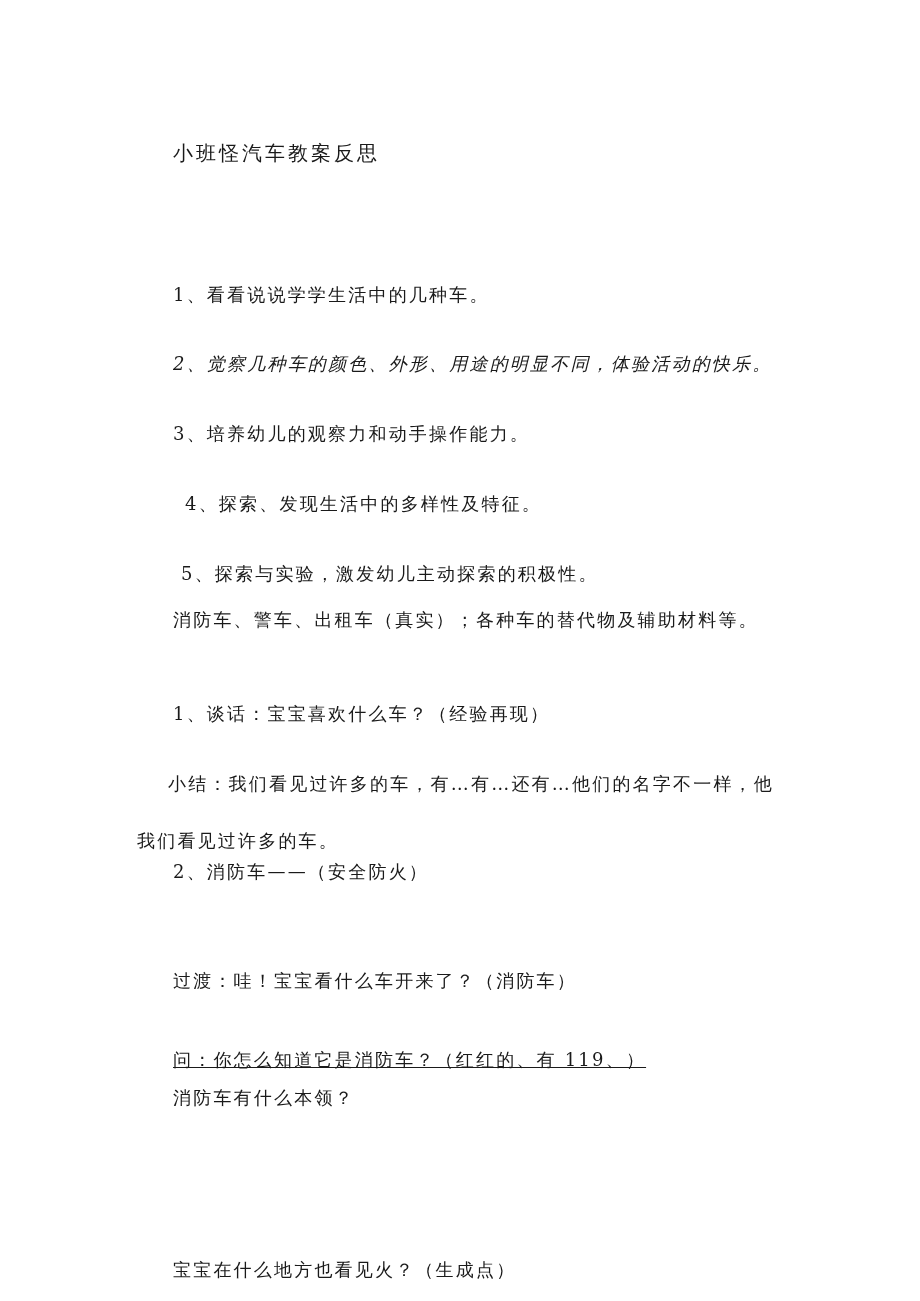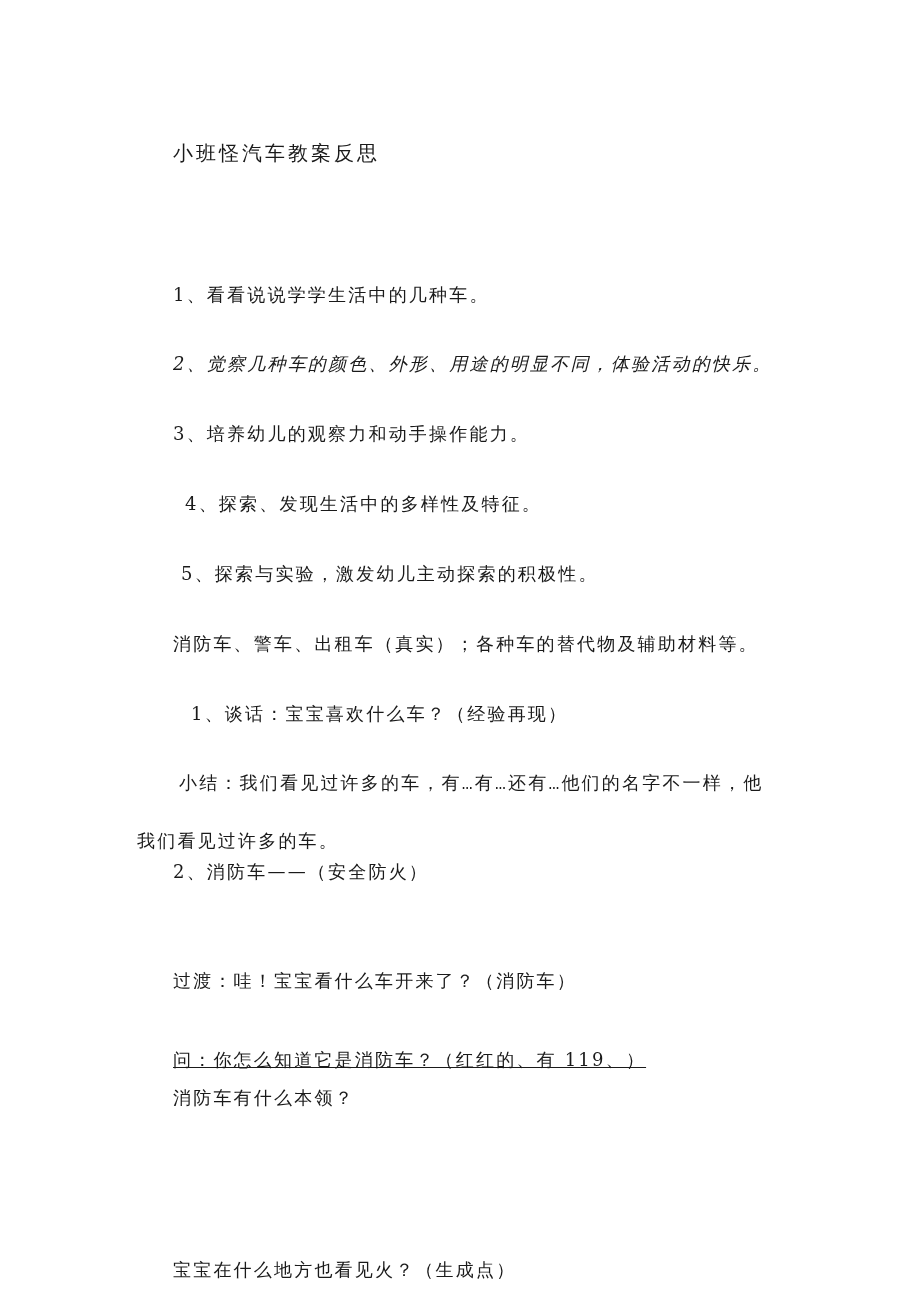--- a/index.html
+++ b/index.html
@@ -12,22 +12,22 @@
 <body>
 
 <div>
   <h1 class="title" style="margin:0;">小班怪汽车教案反思</h1>
 
   <div class="line" style="left:173px; top:283px;">1、看看说说学学生活中的几种车。</div>
   <div class="line" style="left:173px; top:352px;font-style:italic;">2、觉察几种车的颜色、外形、用途的明显不同，体验活动的快乐。</div>
   <div class="line" style="left:173px; top:422px;">3、培养幼儿的观察力和动手操作能力。</div>
   <div class="line" style="left:173px; top:492px;margin-left:12px;">4、探索、发现生活中的多样性及特征。</div>
   <div class="line" style="left:173px; top:562px;margin-left:8px;">5、探索与实验，激发幼儿主动探索的积极性。</div>
-  <div class="line" style="left:173px; top:632px;text-align:right;">消防车、警车、出租车（真实）；各种车的替代物及辅助材料等。</div>
-  <div class="line" style="left:173px; top:702px;margin-left:18px;">1、谈话：宝宝喜欢什么车？（经验再现）</div>
-  <div class="line" style="left:179px; top:772px;font-family:Liberation Mono, monospace;">小结：我们看见过许多的车，有…有…还有…他们的名字不一样，他</div>
+  <div class="line" style="left:173px; top:608px;text-align:right;">消防车、警车、出租车（真实）；各种车的替代物及辅助材料等。</div>
+  <div class="line" style="left:173px; top:702px;">1、谈话：宝宝喜欢什么车？（经验再现）</div>
+  <div class="line" style="left:168px; top:772px;">小结：我们看见过许多的车，有…有…还有…他们的名字不一样，他</div>
   <div class="line" style="left:137px; top:829px;">我们看见过许多的车。</div>
   <div class="line" style="left:173px; top:860px;">2、消防车——（安全防火）</div>
   <div class="line" style="left:173px; top:969px;text-align:center;">过渡：哇！宝宝看什么车开来了？（消防车）</div>
   <div class="line" style="left:173px; top:1048px;text-decoration:underline;">问：你怎么知道它是消防车？（红红的、有 119、）</div>
   <div class="line" style="left:173px; top:1086px;">消防车有什么本领？</div>
   <div class="line" style="left:173px; top:1218px;margin-top:40px;">宝宝在什么地方也看见火？（生成点）</div>
 </div>
 
 </body></html>

